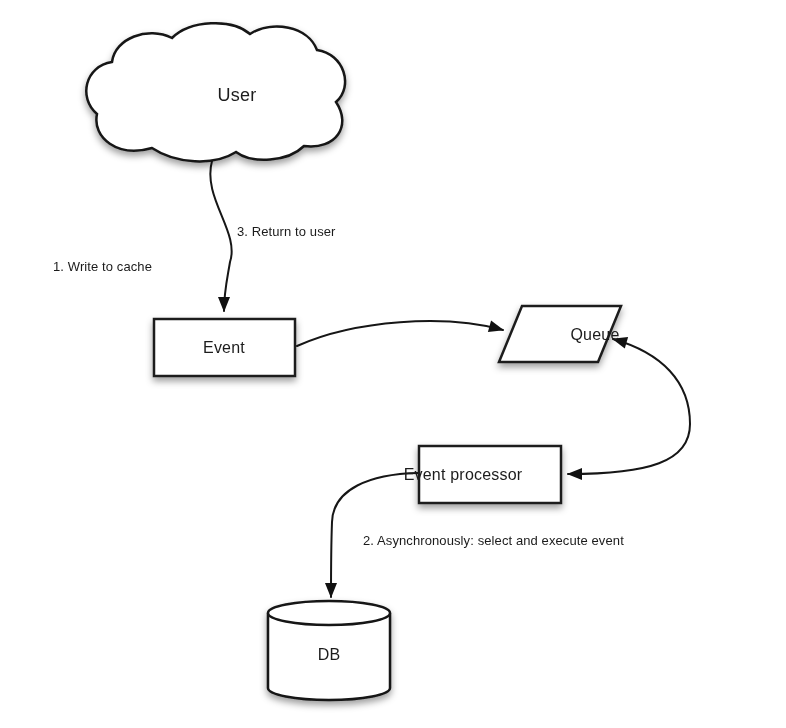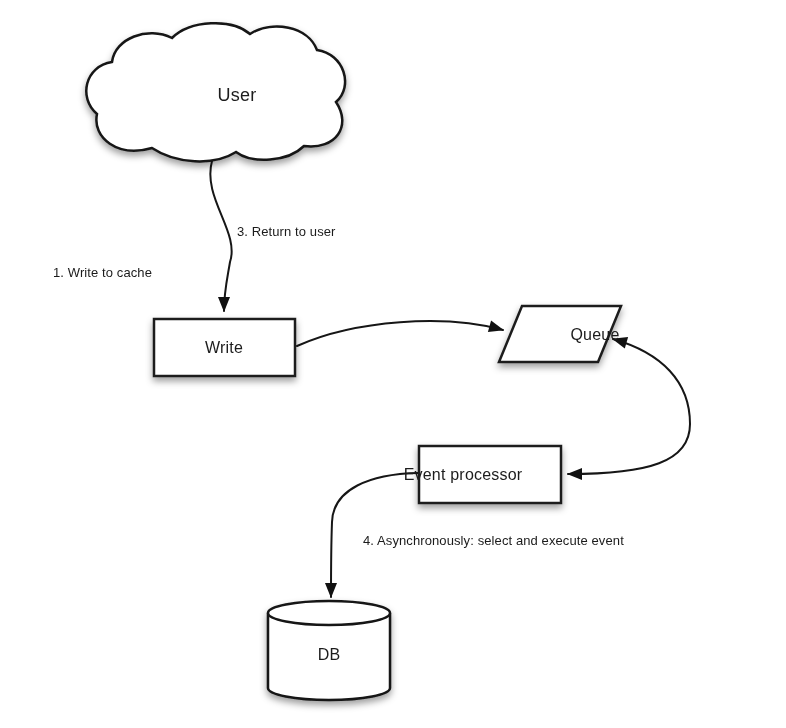--- a/index.html
+++ b/index.html
@@ -80,28 +80,28 @@
     <rect x="419" y="446" width="142" height="57" fill="#ffffff" stroke="#1e1e1e" stroke-width="2.5" filter="url(#softshadow)"></rect>
 
     <g filter="url(#softshadow)">
       <path d="M 268 613 L 268 688 A 61 12 0 0 0 390 688 L 390 613" fill="#ffffff" stroke="#161616" stroke-width="2.5"></path>
       <ellipse cx="329" cy="613" rx="61" ry="12" fill="#ffffff" stroke="#161616" stroke-width="2.5"></ellipse>
     </g>
   </svg>
 
   <div class="node-label user" style="left:221px; top:95px;margin-left:16px;">User</div>
 
-  <div class="node-label" style="left:224px; top:348px;">Write</div>
+  <div class="node-label" style="left:224px; top:348px;">Event</div>
 
   <div class="node-label" style="left:560px; top:335px;margin-left:35px;">Queue</div>
 
   <div class="node-label" style="left:463px; top:475px;">Event processor</div>
 
   <div class="node-label" style="left:329px; top:655px;">DB</div>
 
-  <div class="edge-label" style="left:53px; top:265px;">1. Write to cache</div>
+  <div class="edge-label" style="left:53px; top:259px;">1. Write to cache</div>
 
 
   <div class="edge-label" style="left:237px; top:224px;">3. Return to user</div>
 
-  <div class="edge-label" style="left:363px; top:533px;">4. Asynchronously: select and execute event</div>
+  <div class="edge-label" style="left:363px; top:533px;">2. Asynchronously: select and execute event</div>
 
 </div>
 
 </body></html>

